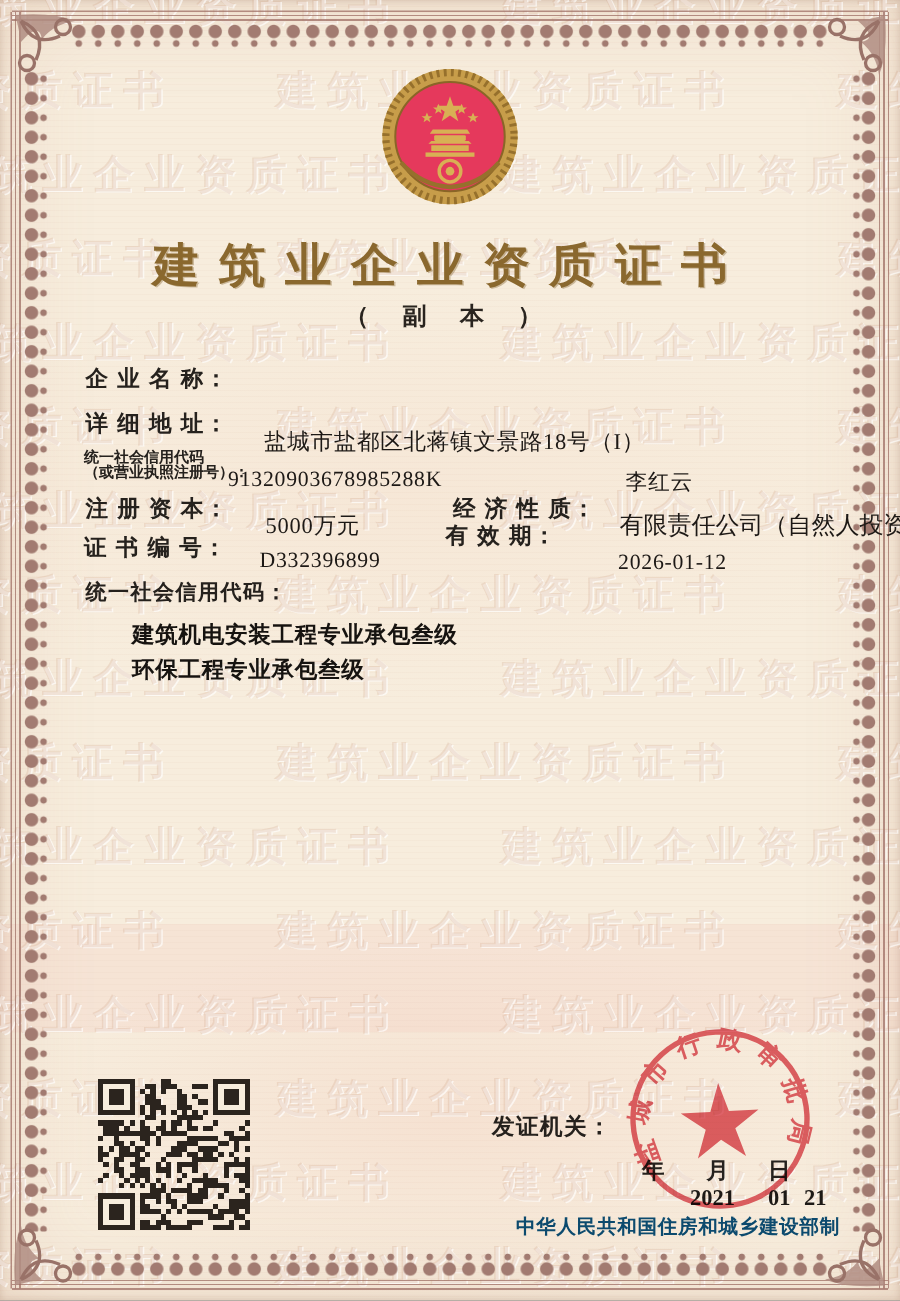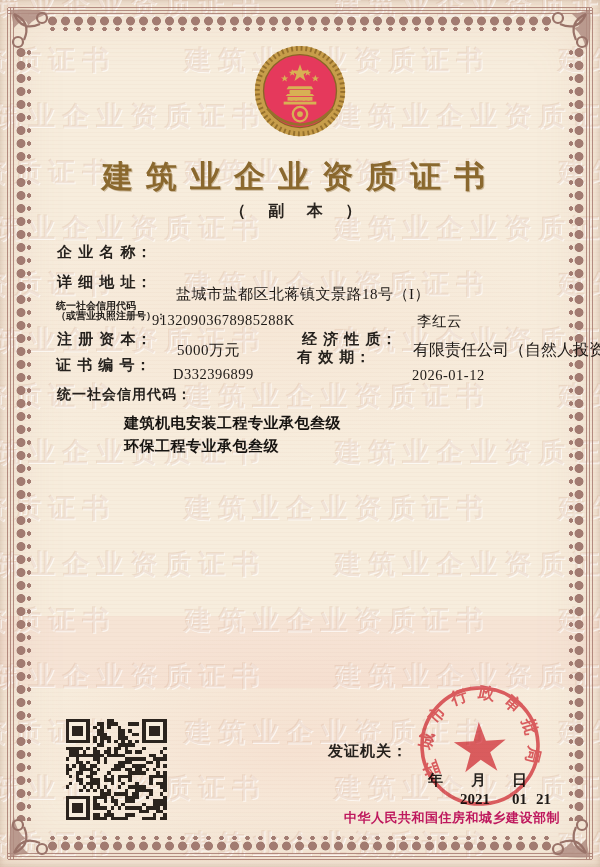--- a/index.html
+++ b/index.html
@@ -60,24 +60,24 @@
   .emblem{left:252px;top:40px;width:96px;height:106px;}
   .title{left:0;width:600px;top:156px;text-align:center;font-weight:bold;font-size:31px;
     letter-spacing:13px;color:var(--title_gold,#8a682e);
     text-shadow:1px 1px 0 rgba(120,85,30,.35);}
   .subtitle{left:0;width:600px;top:201px;text-align:center;font-weight:bold;font-size:16px;
     letter-spacing:9px;color:#29241f;font-family:"Liberation Sans",sans-serif;}
   .lbl{font-family:"Liberation Sans",sans-serif;font-weight:bold;color:#25211d;font-size:15px;letter-spacing:1px;}
   .lbl-sm{font-family:Liberation Sans, sans-serif;font-weight:bold;color:#25211d;font-size:10px;line-height:10.5px;letter-spacing:0;}
   .val{color:#1d1916;font-size:15px;letter-spacing:.5px;}
   .val-sm{color:#1d1916;font-size:16px;}
-  .qual{color:#161310;font-size:15px;font-weight:bold;letter-spacing:.5px;margin-left:36px;}
+  .qual{color:#161310;font-size:15px;font-weight:bold;letter-spacing:.5px;}
   .qr{left:64px;top:719px;width:104px;height:101px;}
   .seal{left:415px;top:681px;width:130px;height:130px;z-index:3;opacity:.88;mix-blend-mode:multiply;}
-  .footer{font-family:"Liberation Sans",sans-serif;font-weight:bold;color:#be185d;font-size:13px;letter-spacing:.5px;}
+  .footer{font-family:"Liberation Sans",sans-serif;font-weight:bold;color:#0c4a6e;font-size:13px;letter-spacing:.5px;}
   .datev{font-size:15px;color:#1d1916;font-weight:bold;margin-left:48px;}
 </style>
 </head>
 <body>
 
 <div class="page">
   <div class="texture"></div>
   <div class="pinkband" style="top:616px"></div>
   <div class="wmarks" id="wmarks">
       <div class="wmrow" style="top: -14px; left: -40px;">建筑业企业资质证书　　建筑业企业资质证书　　建筑业企业资质证书</div>

